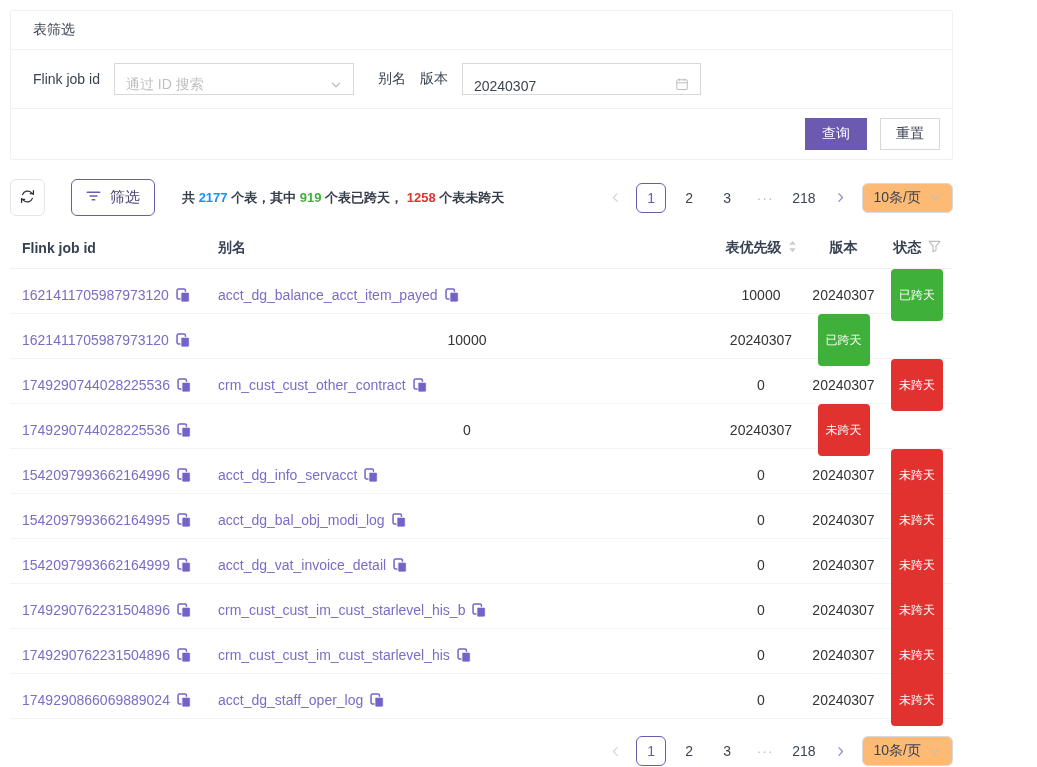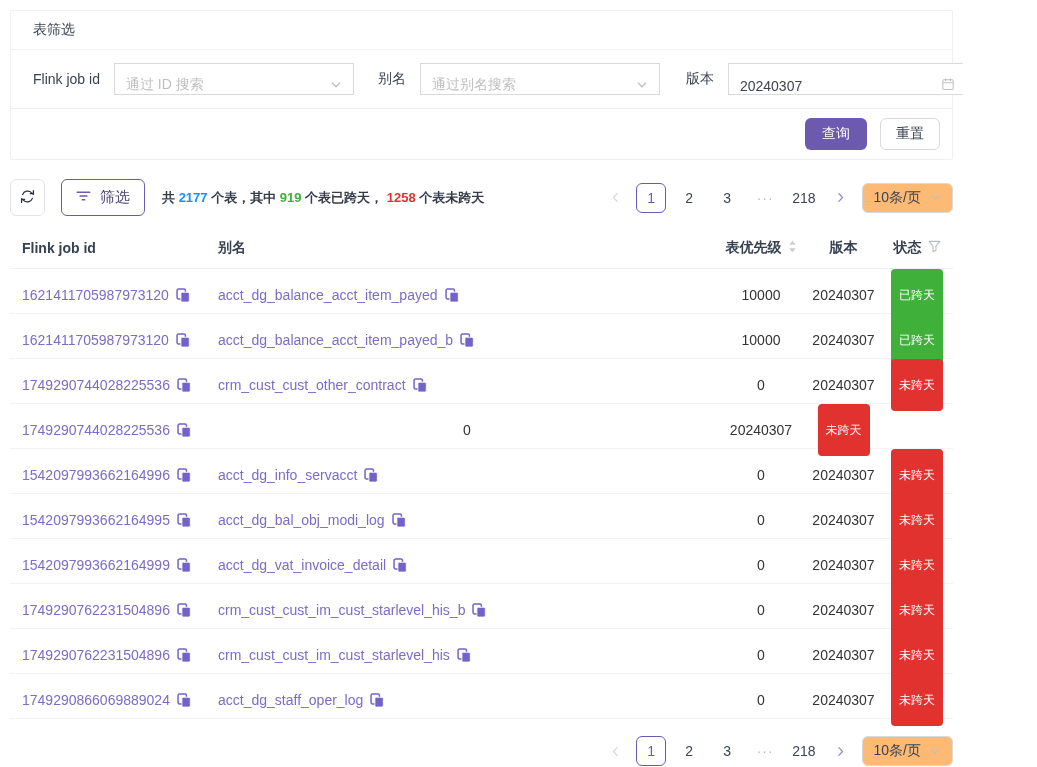--- a/index.html
+++ b/index.html
@@ -16,26 +16,26 @@
   .panel-filters{display:flex;align-items:center;padding:13px 22px;border-bottom:1px solid var(--border);}
   .field{display:flex;align-items:center;}
   .field-label{margin-right:14px;white-space:nowrap;}
   .control{height:32px;border:1px solid var(--ctl-border);border-radius:0;display:flex;align-items:flex-end;justify-content:space-between;padding:0 11px;background:#fff;}
   .control .ph{color:var(--muted);}
   .control .val{color:var(--text);}
   .sel-id{width:240px;margin-right:24px;}
   .sel-alias{width:240px;margin-right:26px;}
   .sel-date{width:239px;}
   .panel-actions{display:flex;justify-content:flex-end;align-items:center;gap:13px;padding:9px 12px;}
-  .btn{height:32px;border-radius:6px;font-size:14px;display:flex;align-items:center;justify-content:center;cursor:pointer;font-family:inherit;}
+  .btn{height:32px;border-radius:0;font-size:14px;display:flex;align-items:center;justify-content:center;cursor:pointer;font-family:inherit;}
   .btn-primary{background:var(--accent);color:#fff;border:none;padding:0 17px;}
   .btn-default{background:#fff;color:var(--text);border:1px solid var(--ctl-border);padding:0 15px;}
 
   
-  .toolbar{margin:19px 10px 0;display:flex;align-items:center;}
+  .toolbar{margin:19px 10px 0;display:flex;align-items:center;gap:10px;}
   .icon-btn{width:35px;height:37px;border:1px solid #e4e5e8;border-radius:6px;background:#fff;display:flex;align-items:center;justify-content:center;cursor:pointer;}
   .filter-btn{margin-left:16px;height:37px;border:1px solid var(--accent);border-radius:6px;background:#fff;color:#4c4573;display:flex;align-items:center;gap:9px;padding:0 14px;font-size:15px;cursor:pointer;font-family:inherit;}
   .summary{margin-left:17px;font-size:13px;font-weight:600;color:#343b49;white-space:nowrap;}
   .summary .n-blue{color:var(--blue);}
   .summary .n-green{color:var(--green);}
   .summary .n-red{color:var(--red);}
 
   
   .pagination{display:flex;align-items:center;gap:8px;margin-left:auto;}
   .page-item{min-width:30px;height:30px;border-radius:6px;display:flex;align-items:center;justify-content:center;color:#3c4352;cursor:pointer;padding:0 4px;}
@@ -74,28 +74,20 @@
           <span class="ph">通过 ID 搜索</span>
           <span>
             <svg width="12" height="12" viewBox="0 0 12 12">
                 <path d="M2.5 4.2 L6 7.8 L9.5 4.2" stroke="#bfbfbf" stroke-width="1.3" fill="none" stroke-linecap="round" stroke-linejoin="round"></path>
               </svg>
           </span>
         </div>
       </div>
       <div class="field">
         <span class="field-label">别名</span>
-        <div class="control sel-alias">
-          <span class="ph">通过别名搜索</span>
-          <span>
-            <svg width="12" height="12" viewBox="0 0 12 12">
-                <path d="M2.5 4.2 L6 7.8 L9.5 4.2" stroke="#bfbfbf" stroke-width="1.3" fill="none" stroke-linecap="round" stroke-linejoin="round"></path>
-              </svg>
-          </span>
-        </div>
       </div>
       <div class="field">
         <span class="field-label">版本</span>
         <div class="control sel-date">
           <span class="val">20240307</span>
           <span>
             <svg width="14" height="14" viewBox="0 0 16 16" fill="none" stroke="#bfbfbf" stroke-width="1.2">
               <rect x="2" y="3.2" width="12" height="11" rx="1.4"></rect>
               <path d="M5.2 1.6v3M10.8 1.6v3M2 6.6h12"></path>
             </svg>
@@ -215,29 +207,20 @@
   <div class="tgrid trow">
     <div class="cell-link">
       <span class="txt">1621411705987973120</span>
       <span class="copy-ic">
         <svg width="14" height="15" viewBox="0 0 16 17">
           <rect x="1.2" y="1.2" width="9.6" height="11.2" rx="1.6" fill="none" stroke="#7363c9" stroke-width="1.7"></rect>
           <rect x="5.6" y="4.8" width="9.6" height="11.2" rx="1.6" fill="#7363c9" stroke="#ffffff" stroke-width="1"></rect>
         </svg>
       </span>
     </div>
-    <div class="cell-link">
-      <span class="txt">acct_dg_balance_acct_item_payed_b</span>
-      <span class="copy-ic">
-        <svg width="14" height="15" viewBox="0 0 16 17">
-          <rect x="1.2" y="1.2" width="9.6" height="11.2" rx="1.6" fill="none" stroke="#7363c9" stroke-width="1.7"></rect>
-          <rect x="5.6" y="4.8" width="9.6" height="11.2" rx="1.6" fill="#7363c9" stroke="#ffffff" stroke-width="1"></rect>
-        </svg>
-      </span>
-    </div>
     <div class="cell-center">10000</div>
     <div class="cell-center">20240307</div>
     <div class="badge-wrap">
       <span class="badge" style="background: rgb(63, 177, 58);">已跨天</span>
     </div>
   </div>
 
   <div class="tgrid trow">
     <div class="cell-link">
       <span class="txt">1749290744028225536</span>

